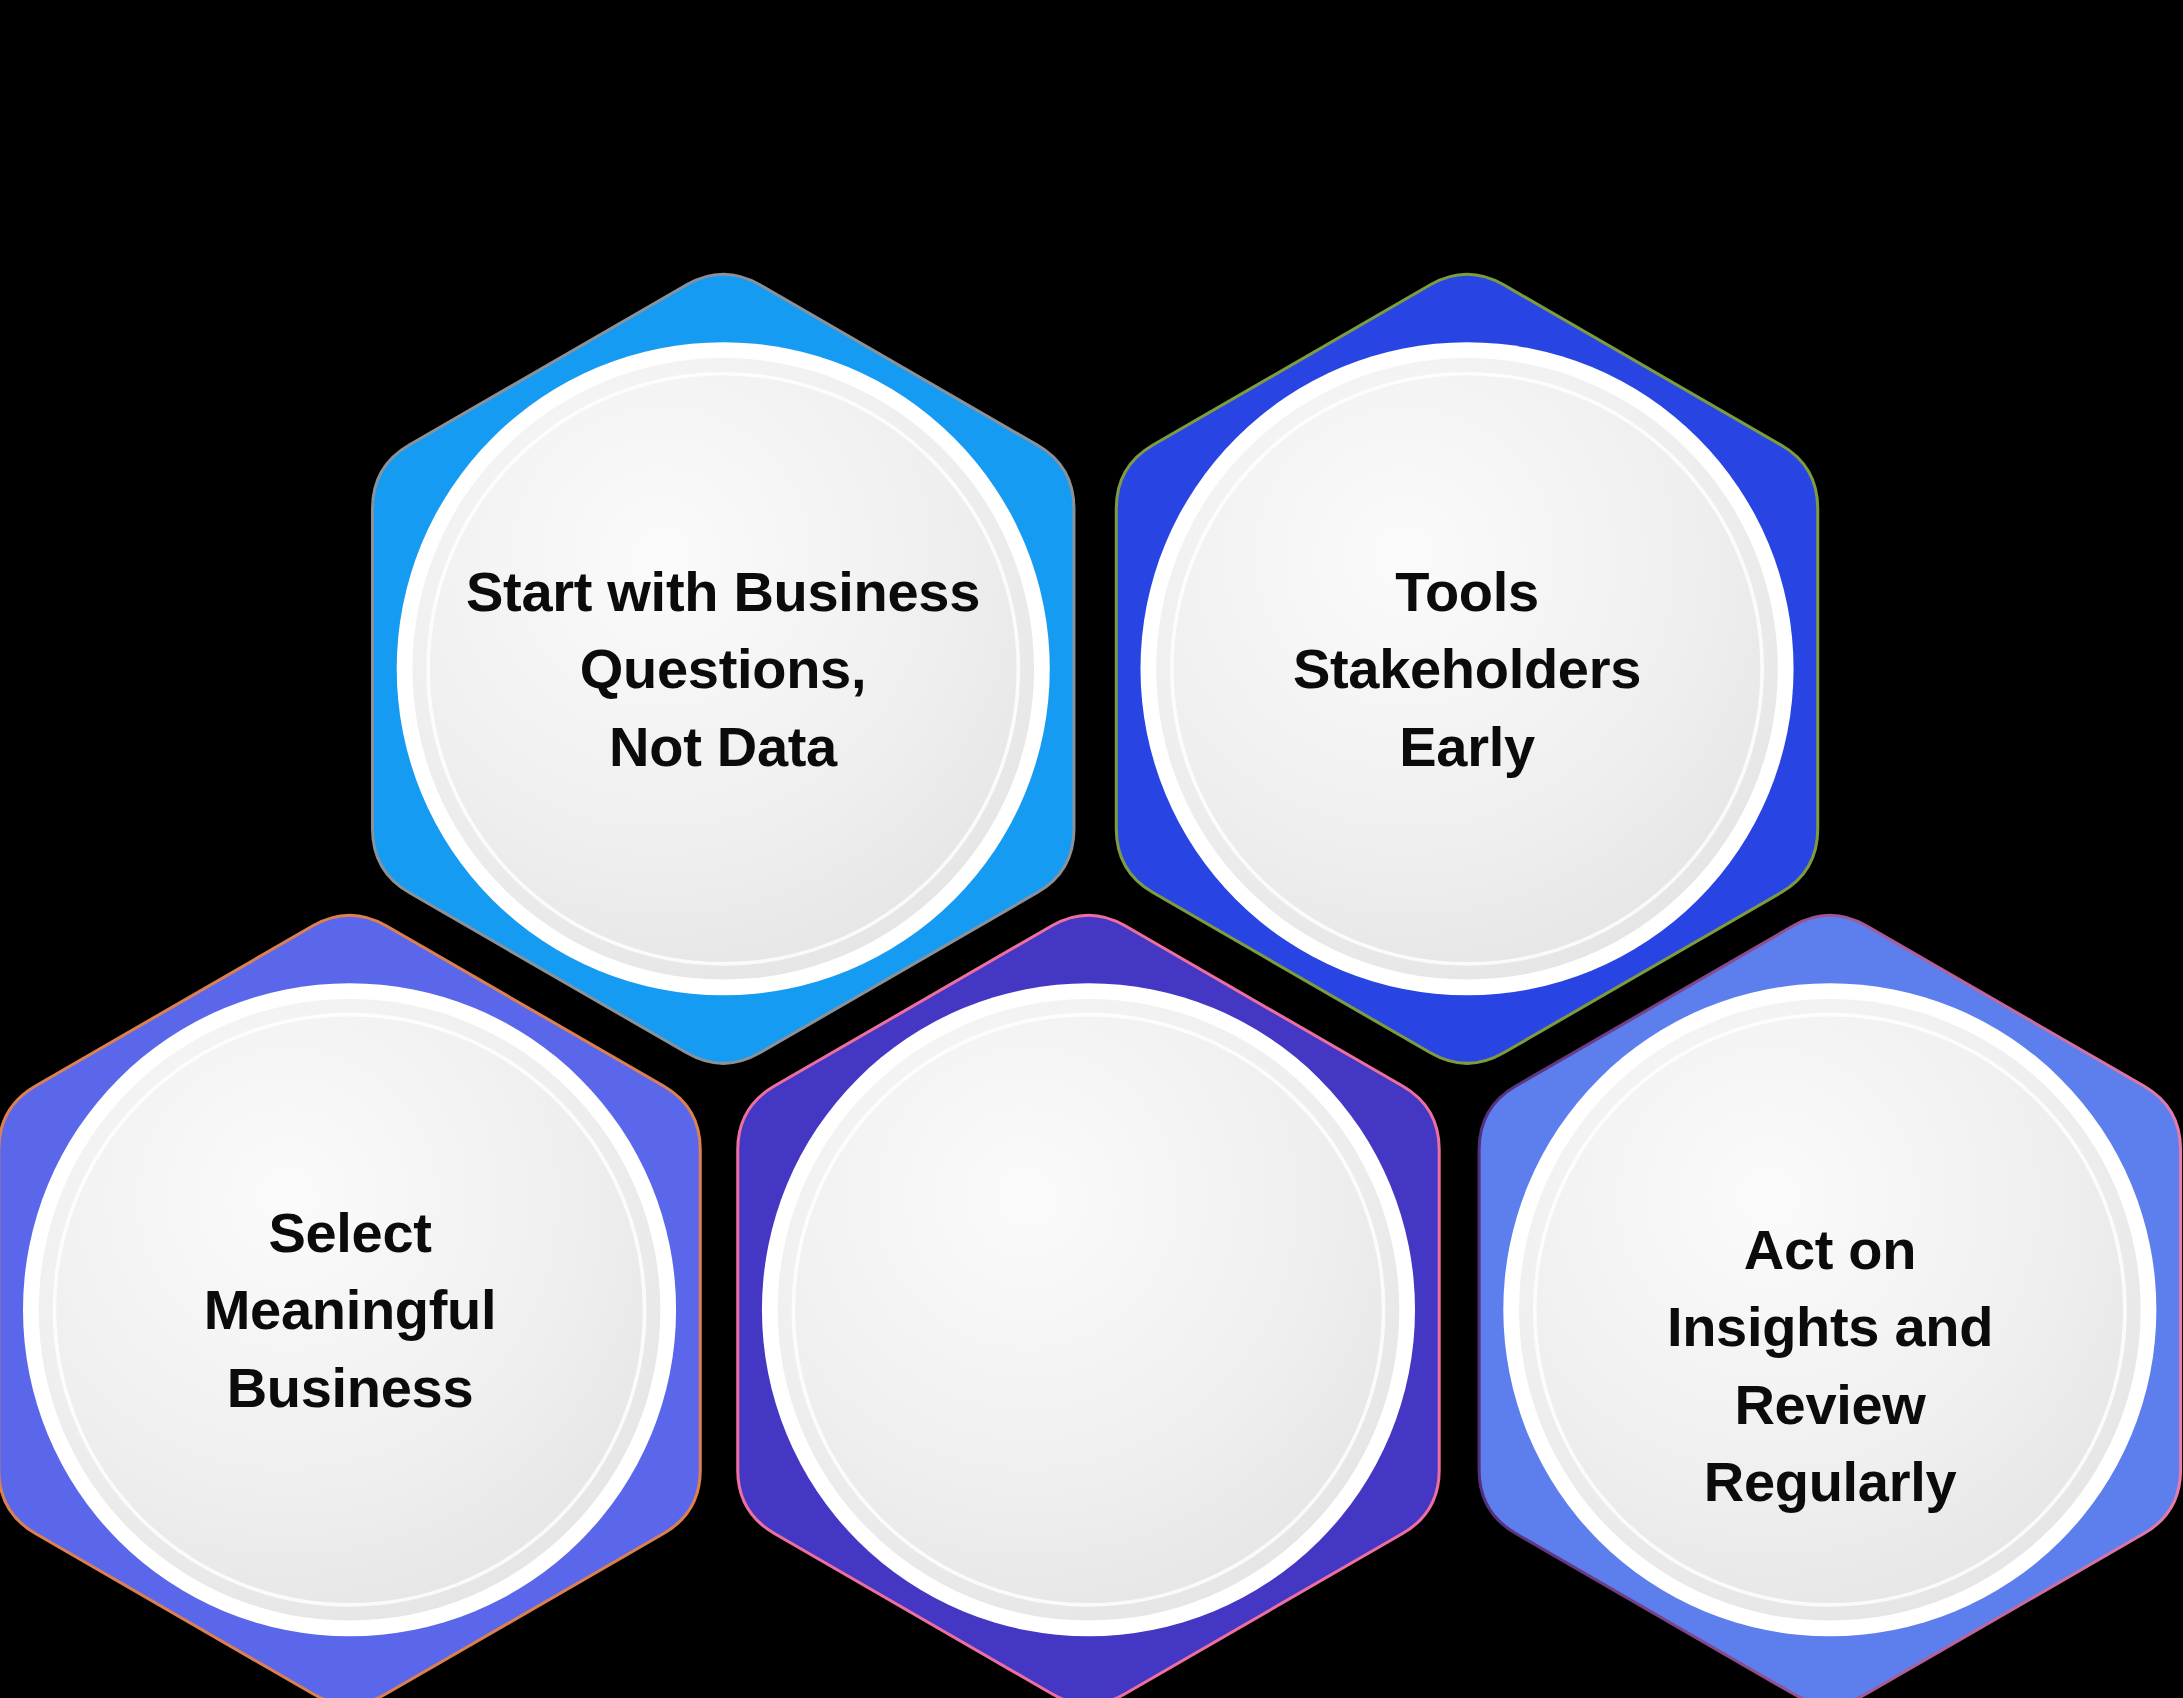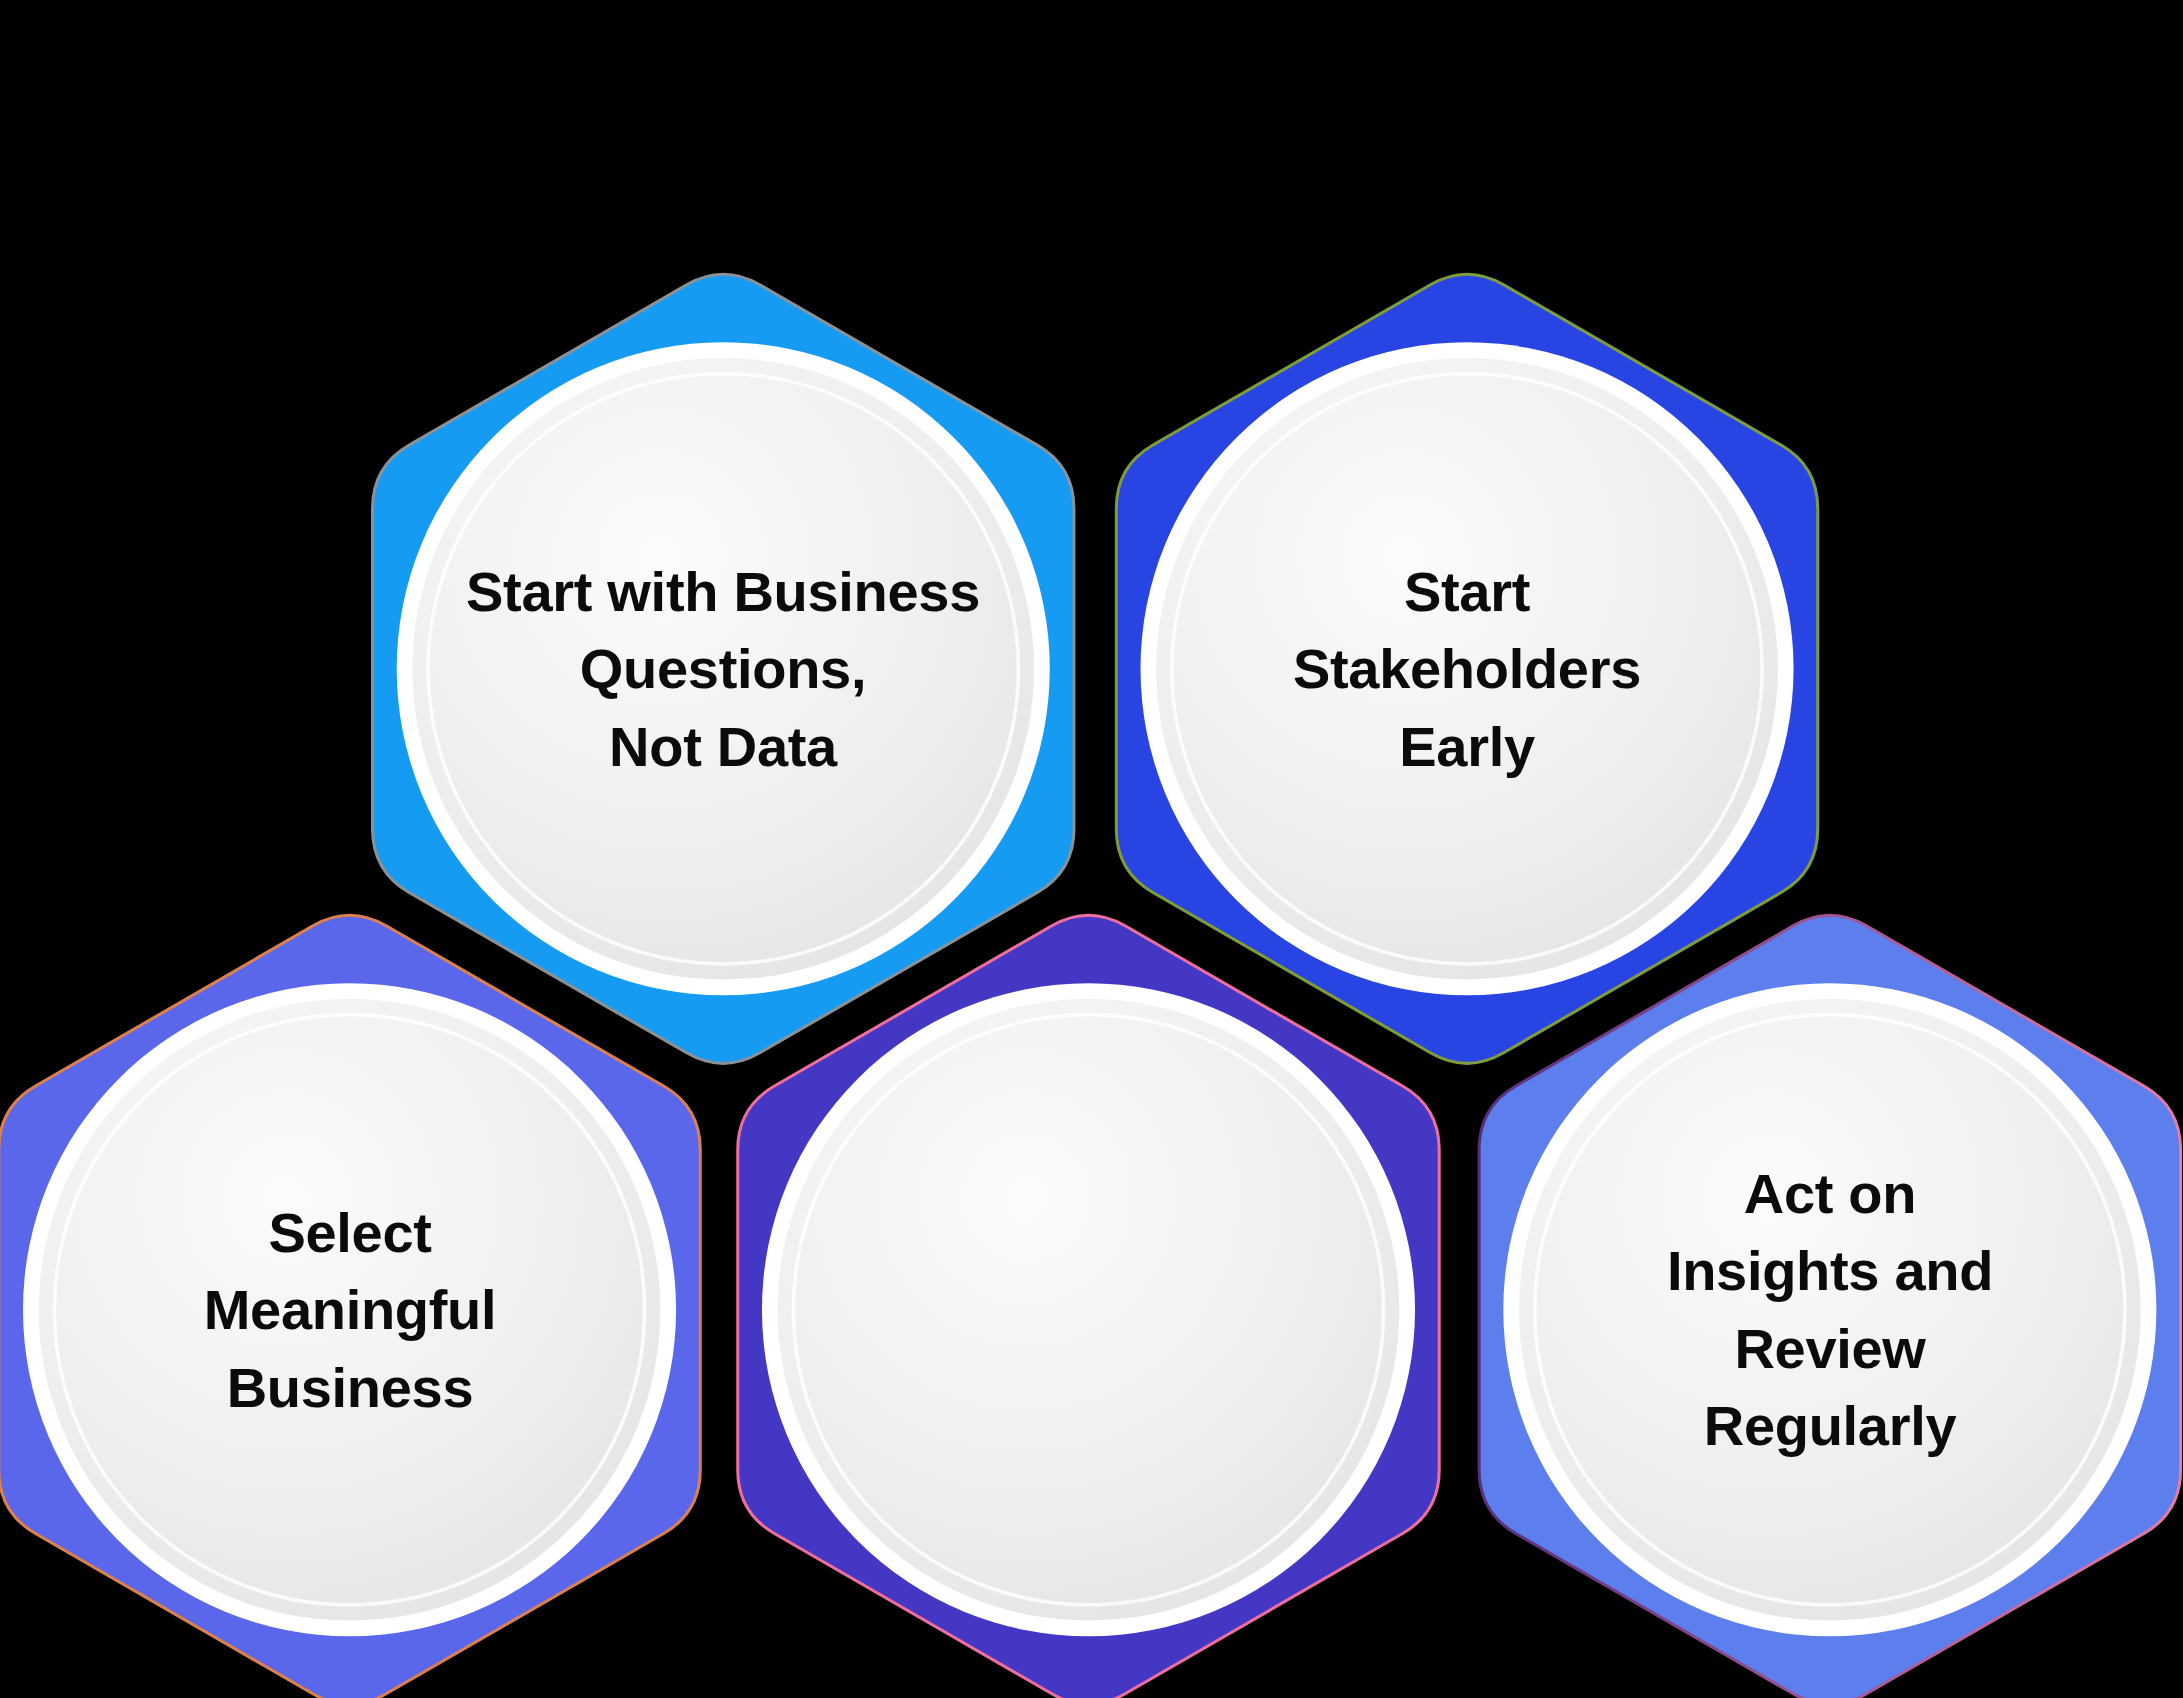--- a/index.html
+++ b/index.html
@@ -87,28 +87,28 @@
       <circle r="540" fill="#FFFFFF"></circle>
       <circle r="514" fill="url(#discGrad)"></circle>
       <circle r="488" fill="none" stroke="#FFFFFF" stroke-opacity="0.8" stroke-width="6"></circle>
     </g>
   </svg>
 
   <div class="label" style="left:723px; top:669px;">Start with Business
 Questions,
 Not Data</div>
 
-  <div class="label" style="left:1467px; top:669px;">Start
+  <div class="label" style="left:1467px; top:669px;">Tools
 Stakeholders
 Early</div>
 
   <div class="label" style="left:350px; top:1310px;">Select
 Meaningful
 Business</div>
 
 
-  <div class="label" style="left:1830px; top:1310px;">Act on
+  <div class="label" style="left:1830px; top:1366px;">Act on
 Insights and
 Review
 Regularly</div>
 
 </div>
 
 
 </body></html>

